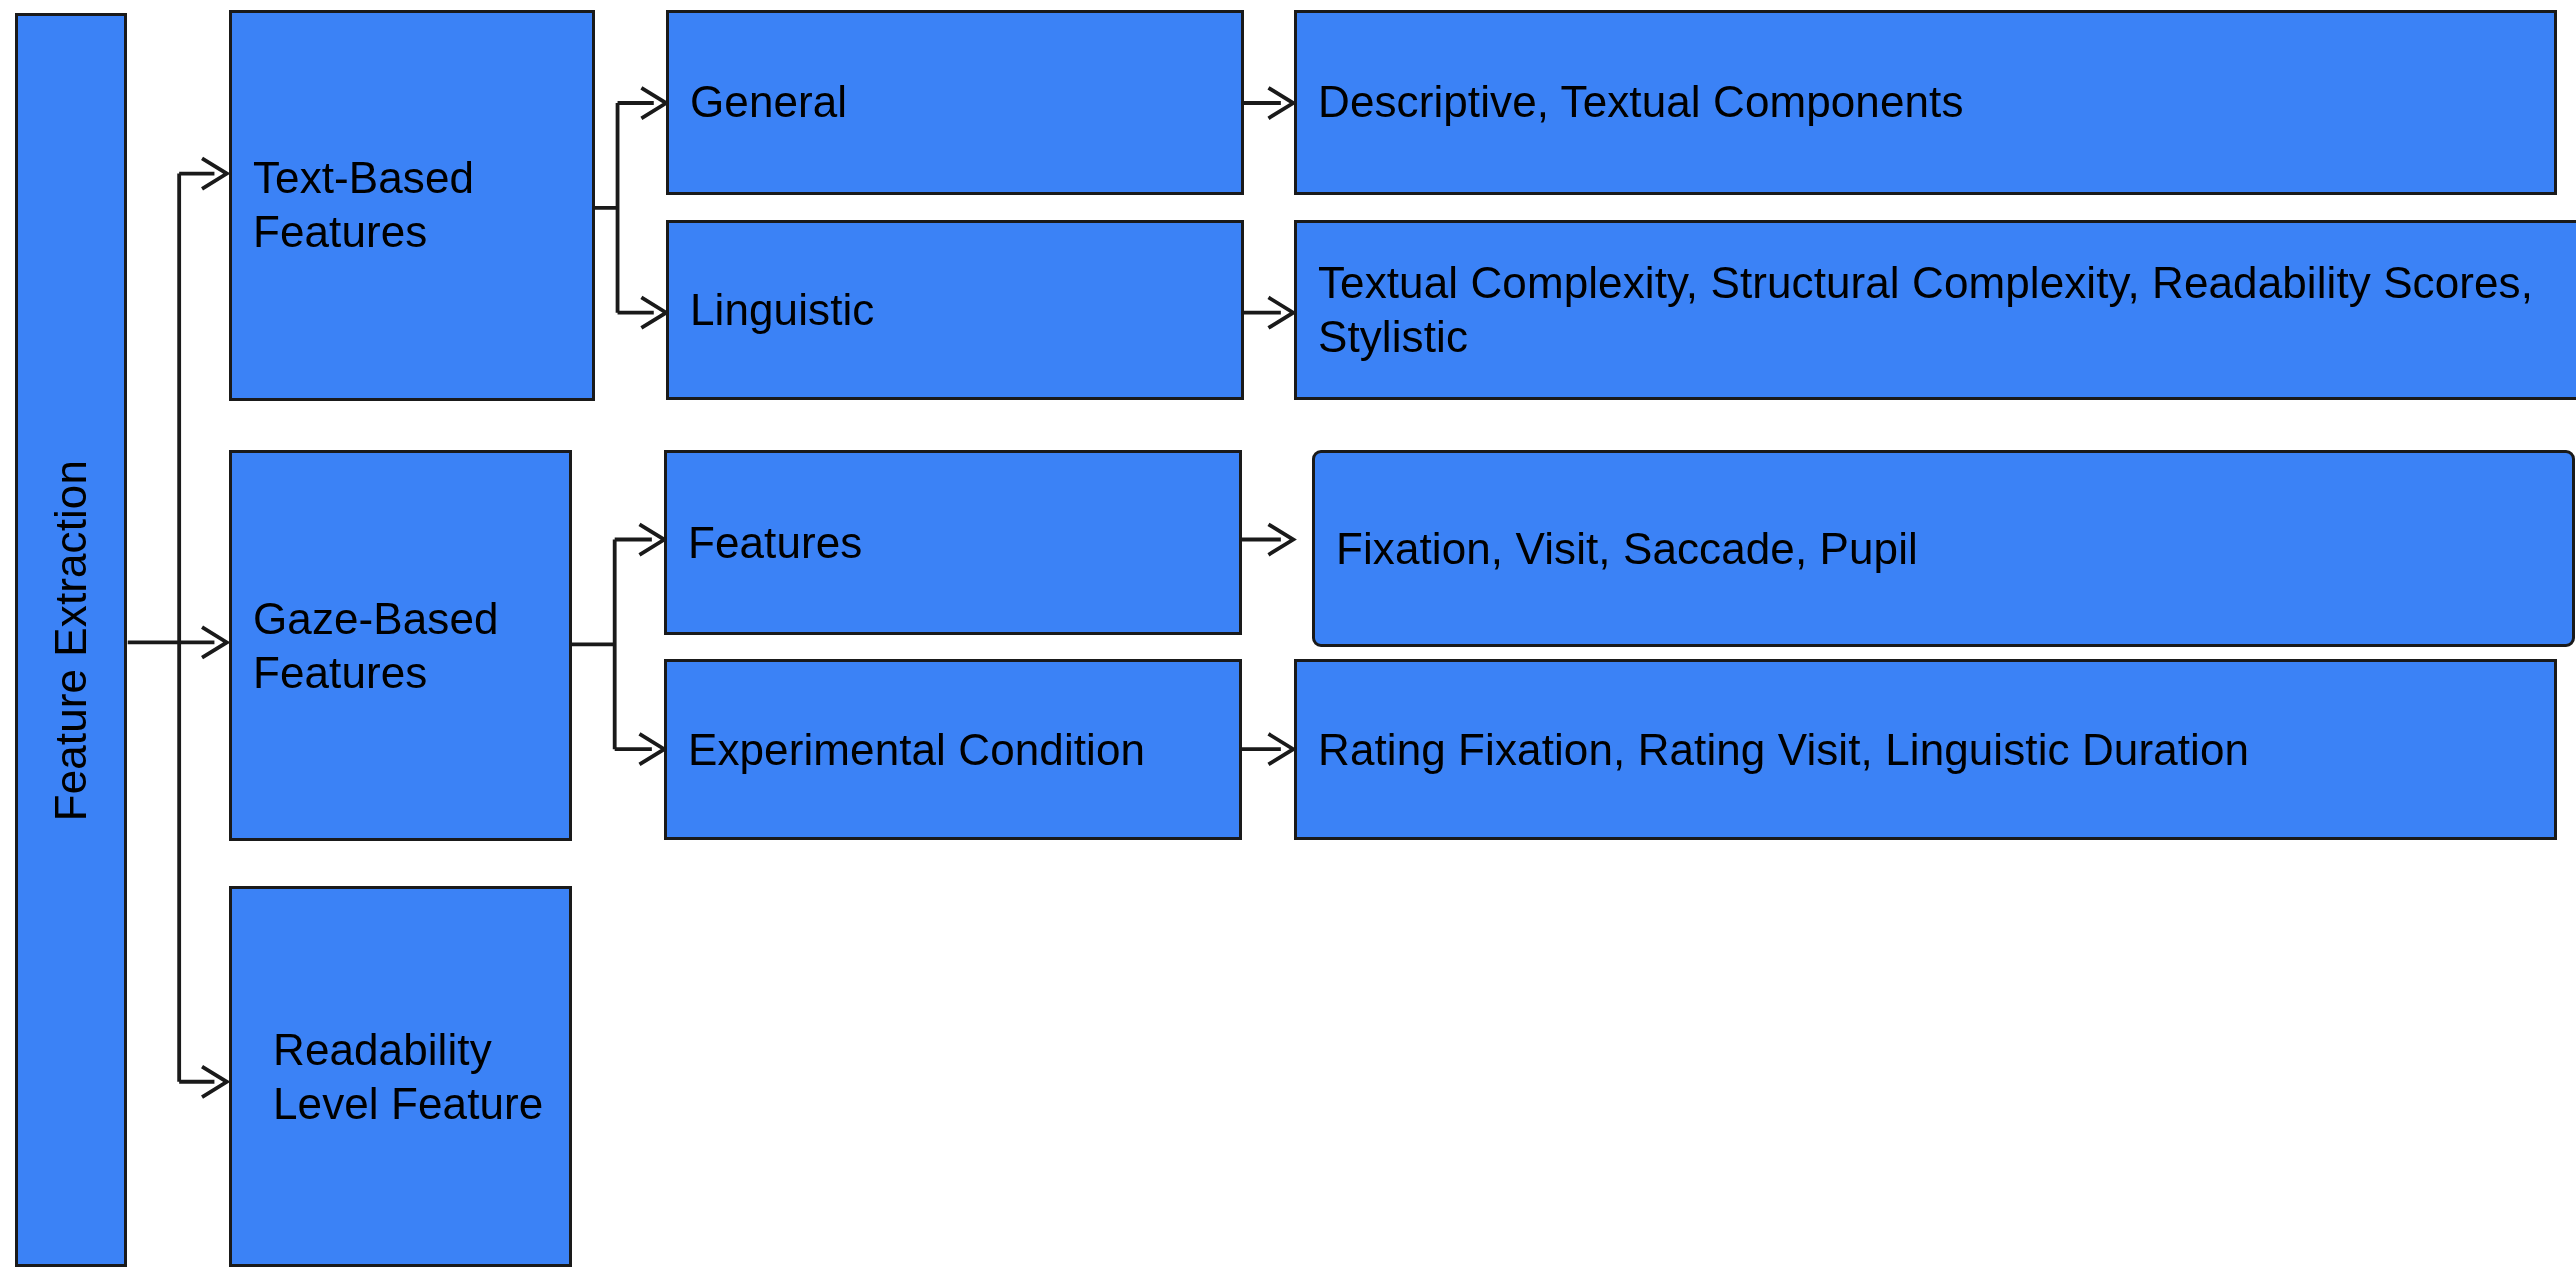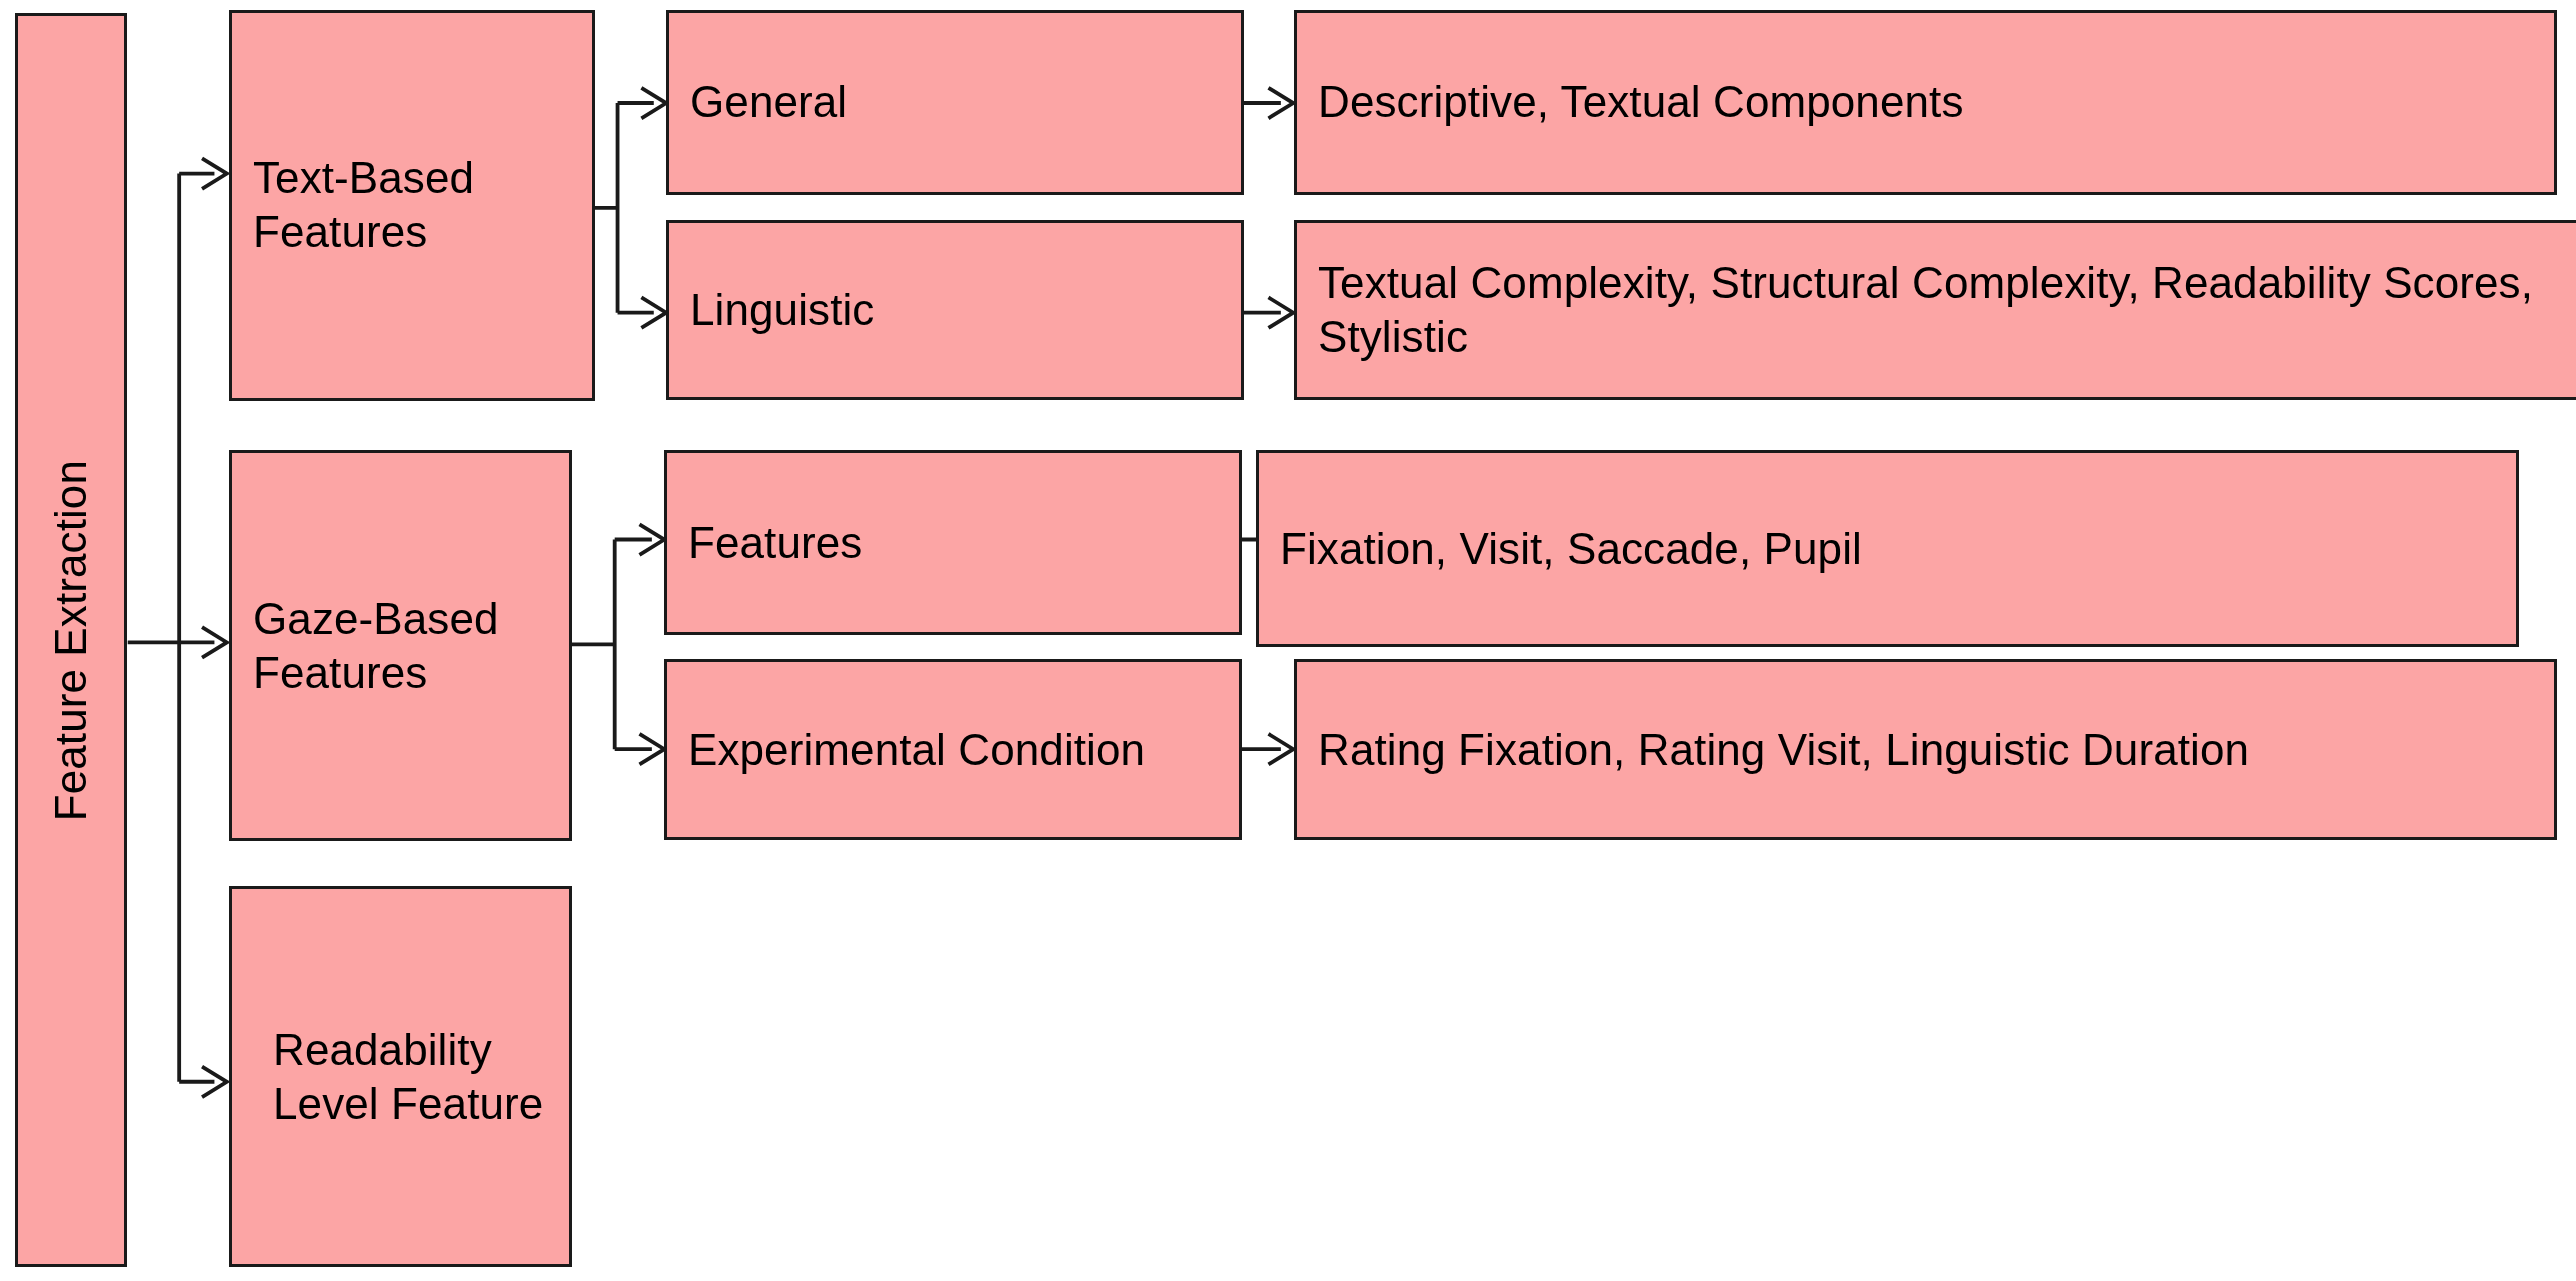--- a/index.html
+++ b/index.html
@@ -11,21 +11,21 @@
     position: relative;
     width: 2576px;
     height: 1282px;
     background: #ffffff;
     font-family: "Liberation Sans", sans-serif;
   }
   .node {
     position: absolute;
     box-sizing: border-box;
     border: 3.8px solid #1a1a1a;
-    background: #fca5a5;
+    background: #3b82f6;
     display: flex;
     align-items: center;
     color: #000000;
     font-size: 44px;
     line-height: 1.22;
     letter-spacing: 0.1px;
   }
   .node .txt {
     padding: 0 21px;
     white-space: pre-line;
@@ -140,21 +140,21 @@
   </div>
 
   <div class="node" style="left:1294px; top:9.5px; width:1263px; height:185px;">
     <span class="txt">Descriptive, Textual Components</span>
   </div>
 
   <div class="node" style="left:1294px; top:220px; width:1360px; height:180px;justify-content:flex-end;">
     <span class="txt">Textual Complexity, Structural Complexity, Readability Scores, Stylistic</span>
   </div>
 
-  <div class="node" style="left:1256px; top:450px; width:1263px; height:197px;">
+  <div class="node" style="left:1312px; top:450px; width:1263px; height:197px;border-radius:9px;">
     <span class="txt">Fixation, Visit, Saccade, Pupil</span>
   </div>
 
   <div class="node" style="left:1294px; top:659px; width:1263px; height:181px;">
     <span class="txt">Rating Fixation, Rating Visit, Linguistic Duration</span>
   </div>
 
 </div>
 
 

